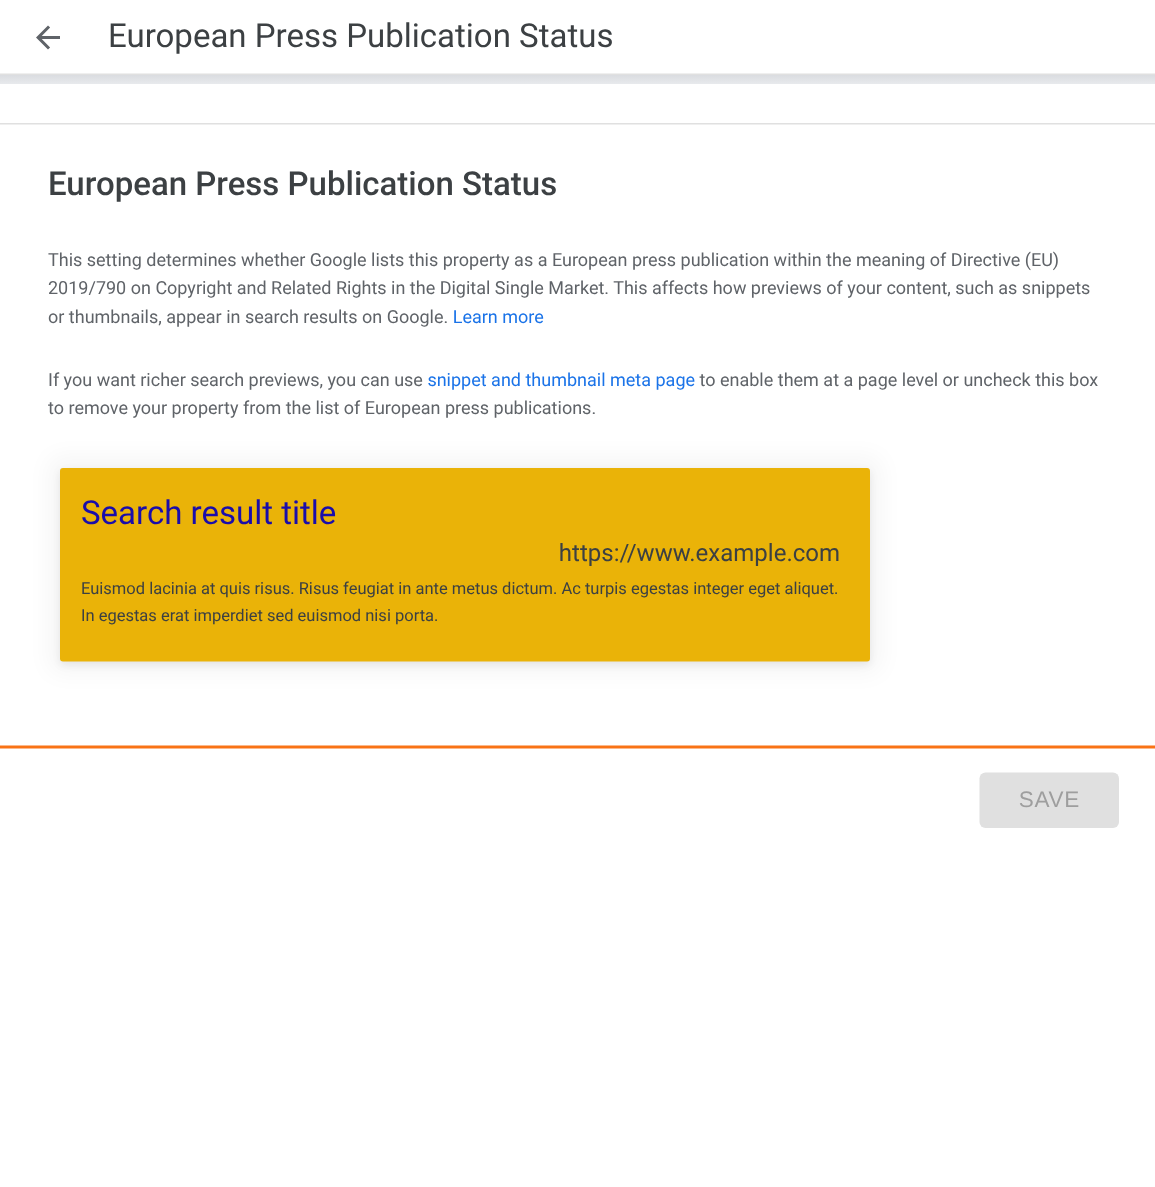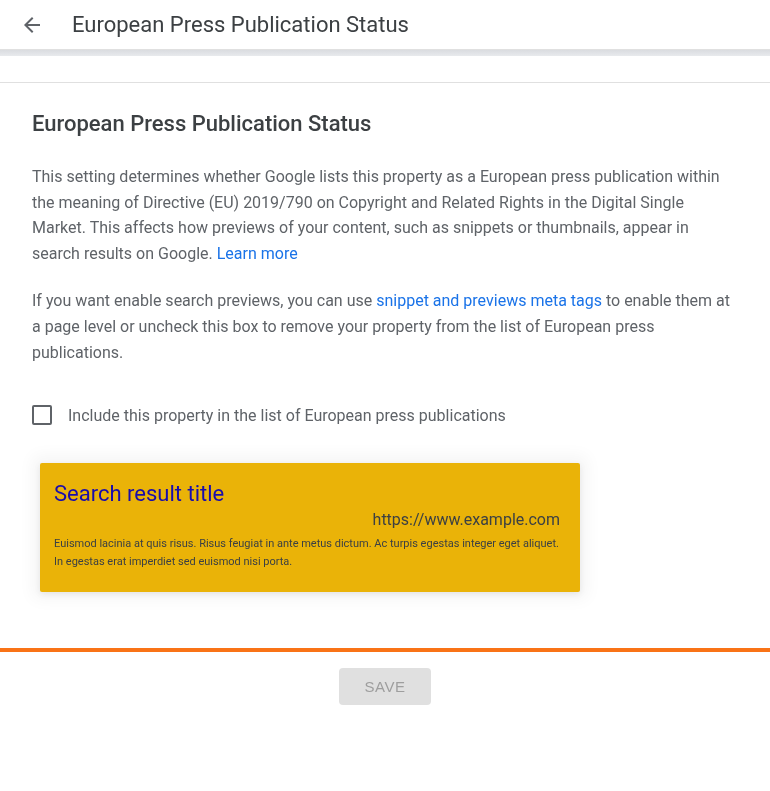--- a/index.html
+++ b/index.html
@@ -50,21 +50,21 @@
       padding: 28px 32px 24px 32px;
       border-top: 1px solid #e0e0e0;
     }
     .panel-title {
       font-size: 22px;
       font-weight: 500;
       color: #3c4043;
       margin-bottom: 28px;
     }
     .description {
-      font-size: 16px;
+      font-size: 12px;
       line-height: 1.6;
       color: #5f6368;
       margin-bottom: 22px;
     }
     .link {
       color: #1a73e8;
       text-decoration: none;
       cursor: pointer;
     }
     .checkbox-row {
@@ -114,23 +114,23 @@
       color: #3c4043;
       margin-bottom: 6px;
       text-align: right;
     }
     .result-snippet {
       font-size: 11px;
       color: #3c4043;
       line-height: 1.6;
     }
     .footer-bar {
-      border-top: 4px solid #f97316;
+      border-top: 2px solid #f97316;
       display: flex;
-      justify-content: center;
+      justify-content: flex-end;
       padding: 16px 24px;
       margin-top: 24px;
     }
     .save-btn {
       background: #e0e0e0;
       color: #9e9e9e;
       border: none;
       font-size: 15px;
       font-weight: 500;
       padding: 10px 26px;
@@ -155,27 +155,23 @@
 <div class="spacer-strip"></div>
 
 <div class="main-panel">
   <div class="panel-title">European Press Publication Status</div>
 
   <div class="description">
     <span>This setting determines whether Google lists this property as a European press publication within the meaning of Directive (EU) 2019/790 on Copyright and Related Rights in the Digital Single Market. This affects how previews of your content, such as snippets or thumbnails, appear in search results on Google. </span><a class="link">Learn more</a>
   </div>
 
   <div class="description">
-    <span>If you want enable search previews, you can use </span><a class="link">snippet and previews meta tags</a><span> to enable them at a page level or uncheck this box to remove your property from the list of European press publications.</span>
+    <span>If you want richer search previews, you can use </span><a class="link">snippet and thumbnail meta page</a><span> to enable them at a page level or uncheck this box to remove your property from the list of European press publications.</span>
   </div>
 
-  <div class="checkbox-row">
-    <span class="checkbox"></span>
-    <span class="checkbox-label">Include this property in the list of European press publications</span>
-  </div>
 
 
   <div class="sample-card-wrapper">
     <div class="sample-card">
       <div class="result-title">Search result title</div>
       <div class="result-url">https://www.example.com</div>
       <div class="result-snippet">Euismod lacinia at quis risus. Risus feugiat in ante metus dictum. Ac turpis egestas integer eget aliquet. In egestas erat imperdiet sed euismod nisi porta.</div>
     </div>
   </div>
 </div>

